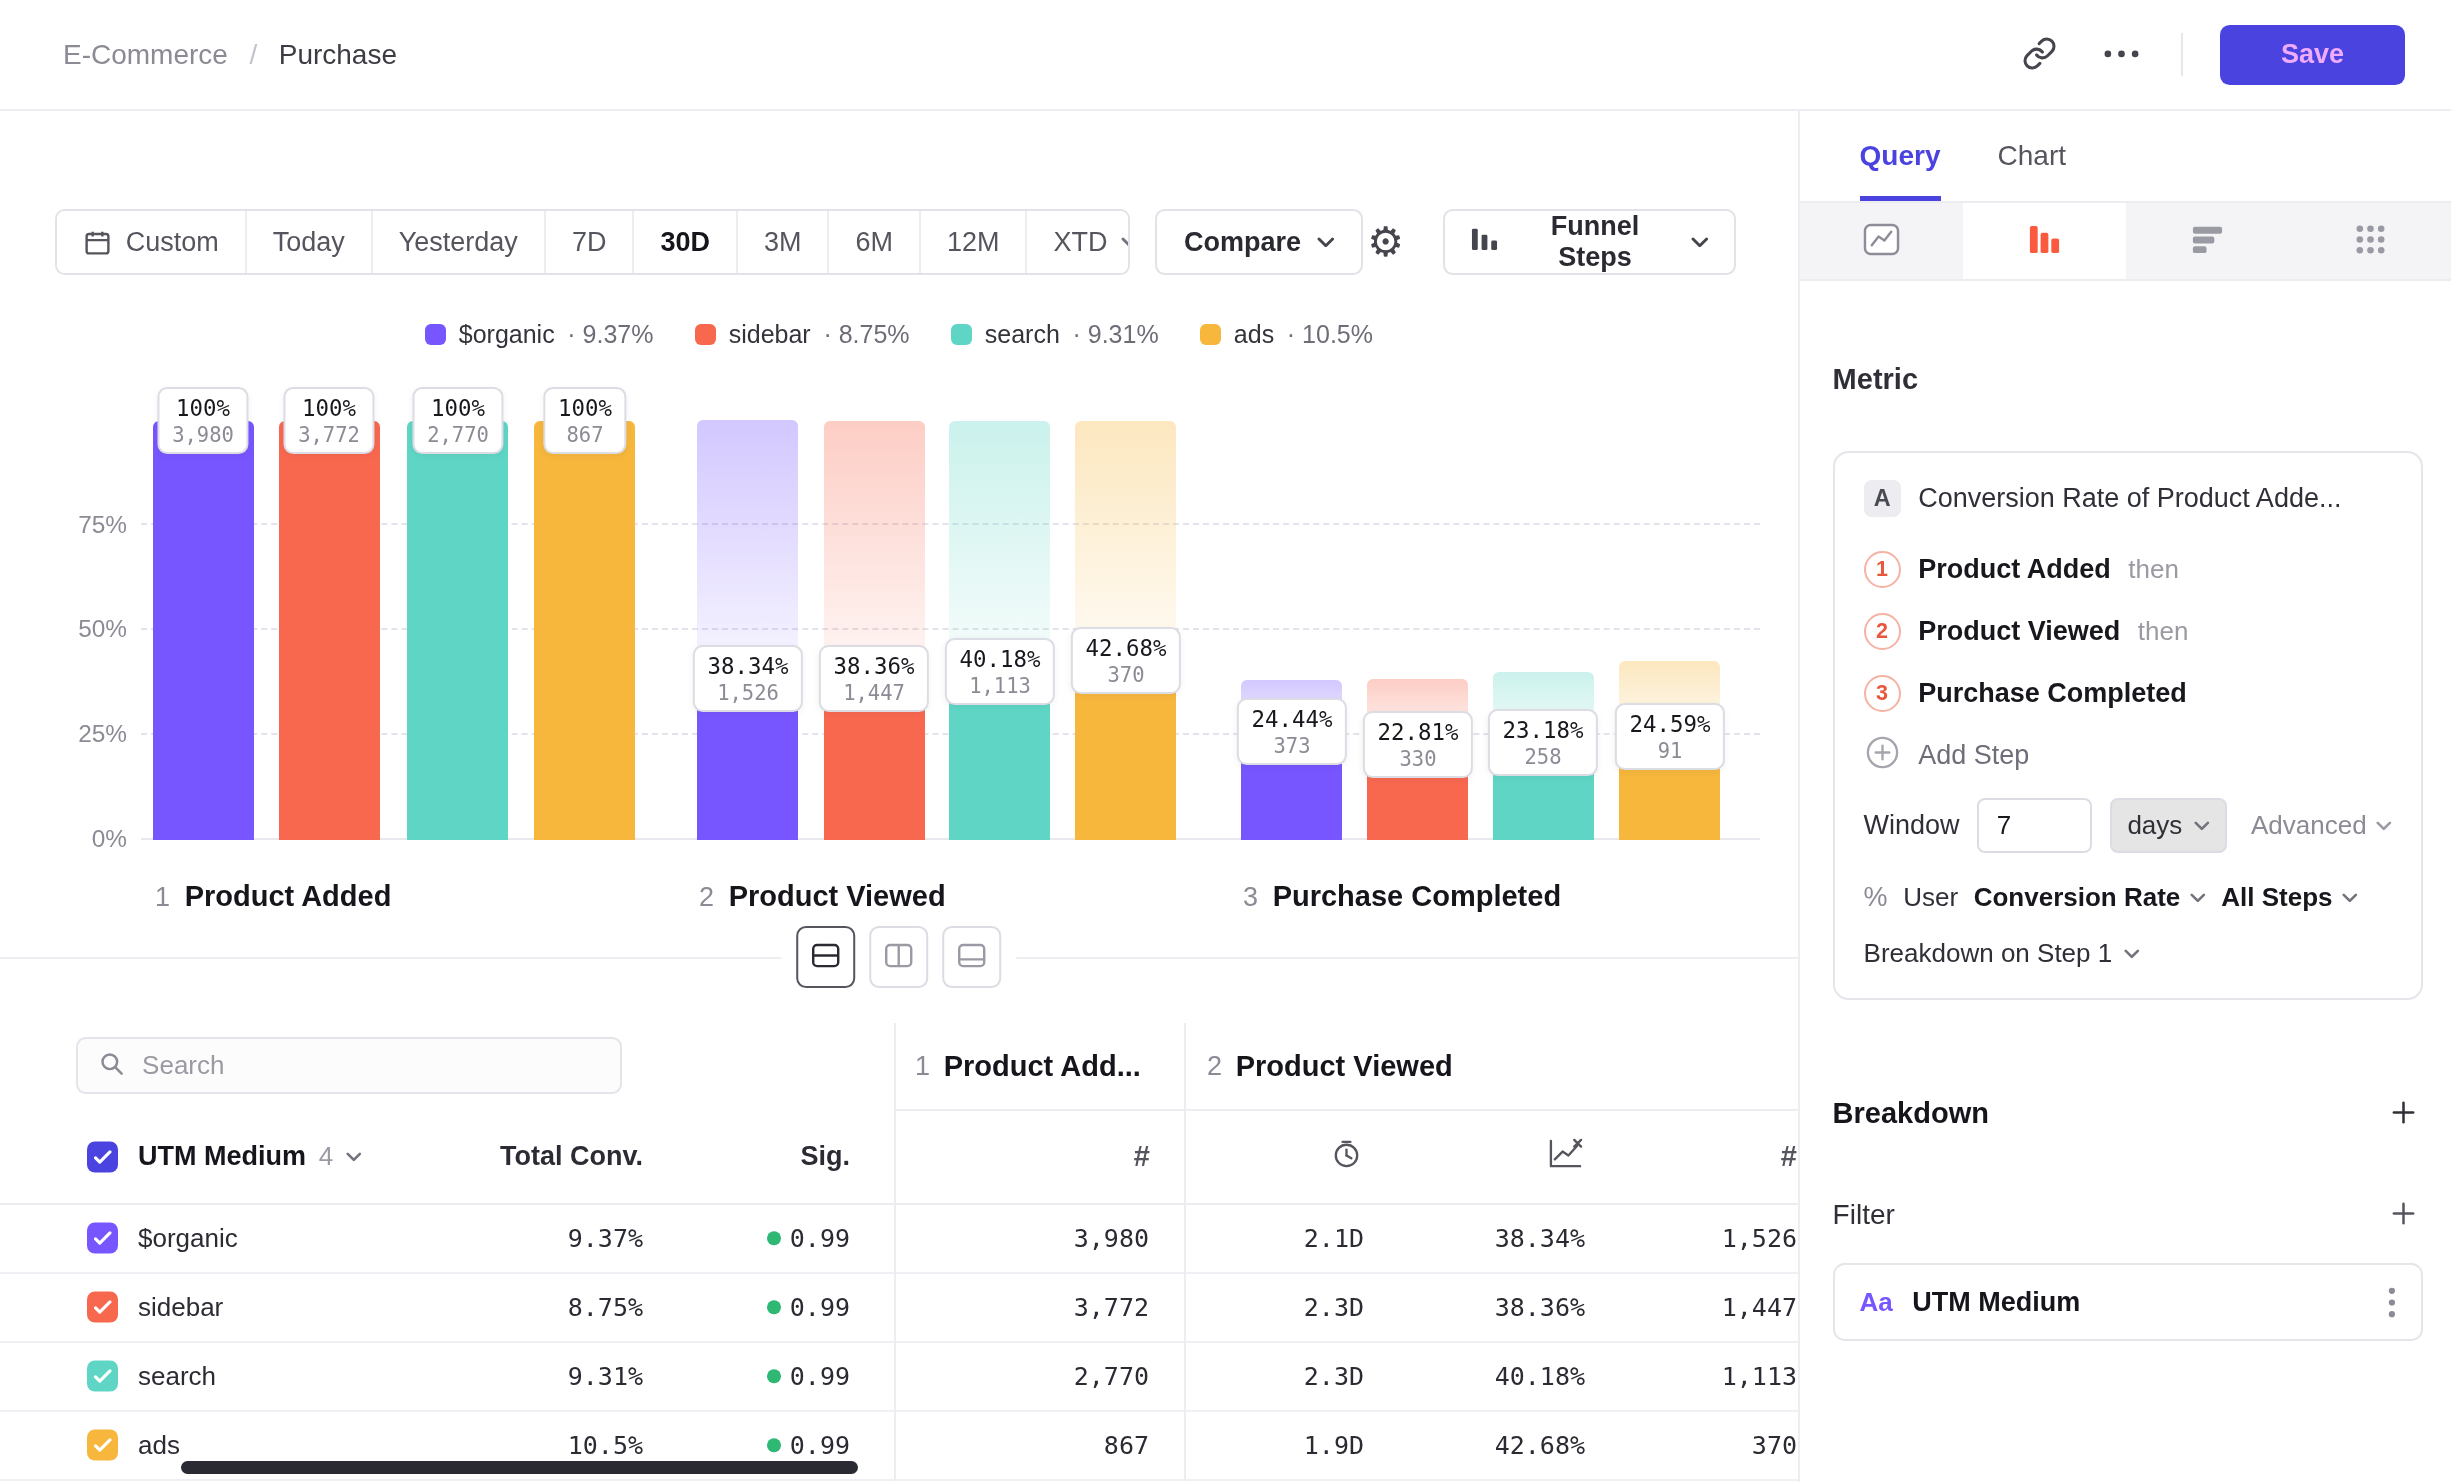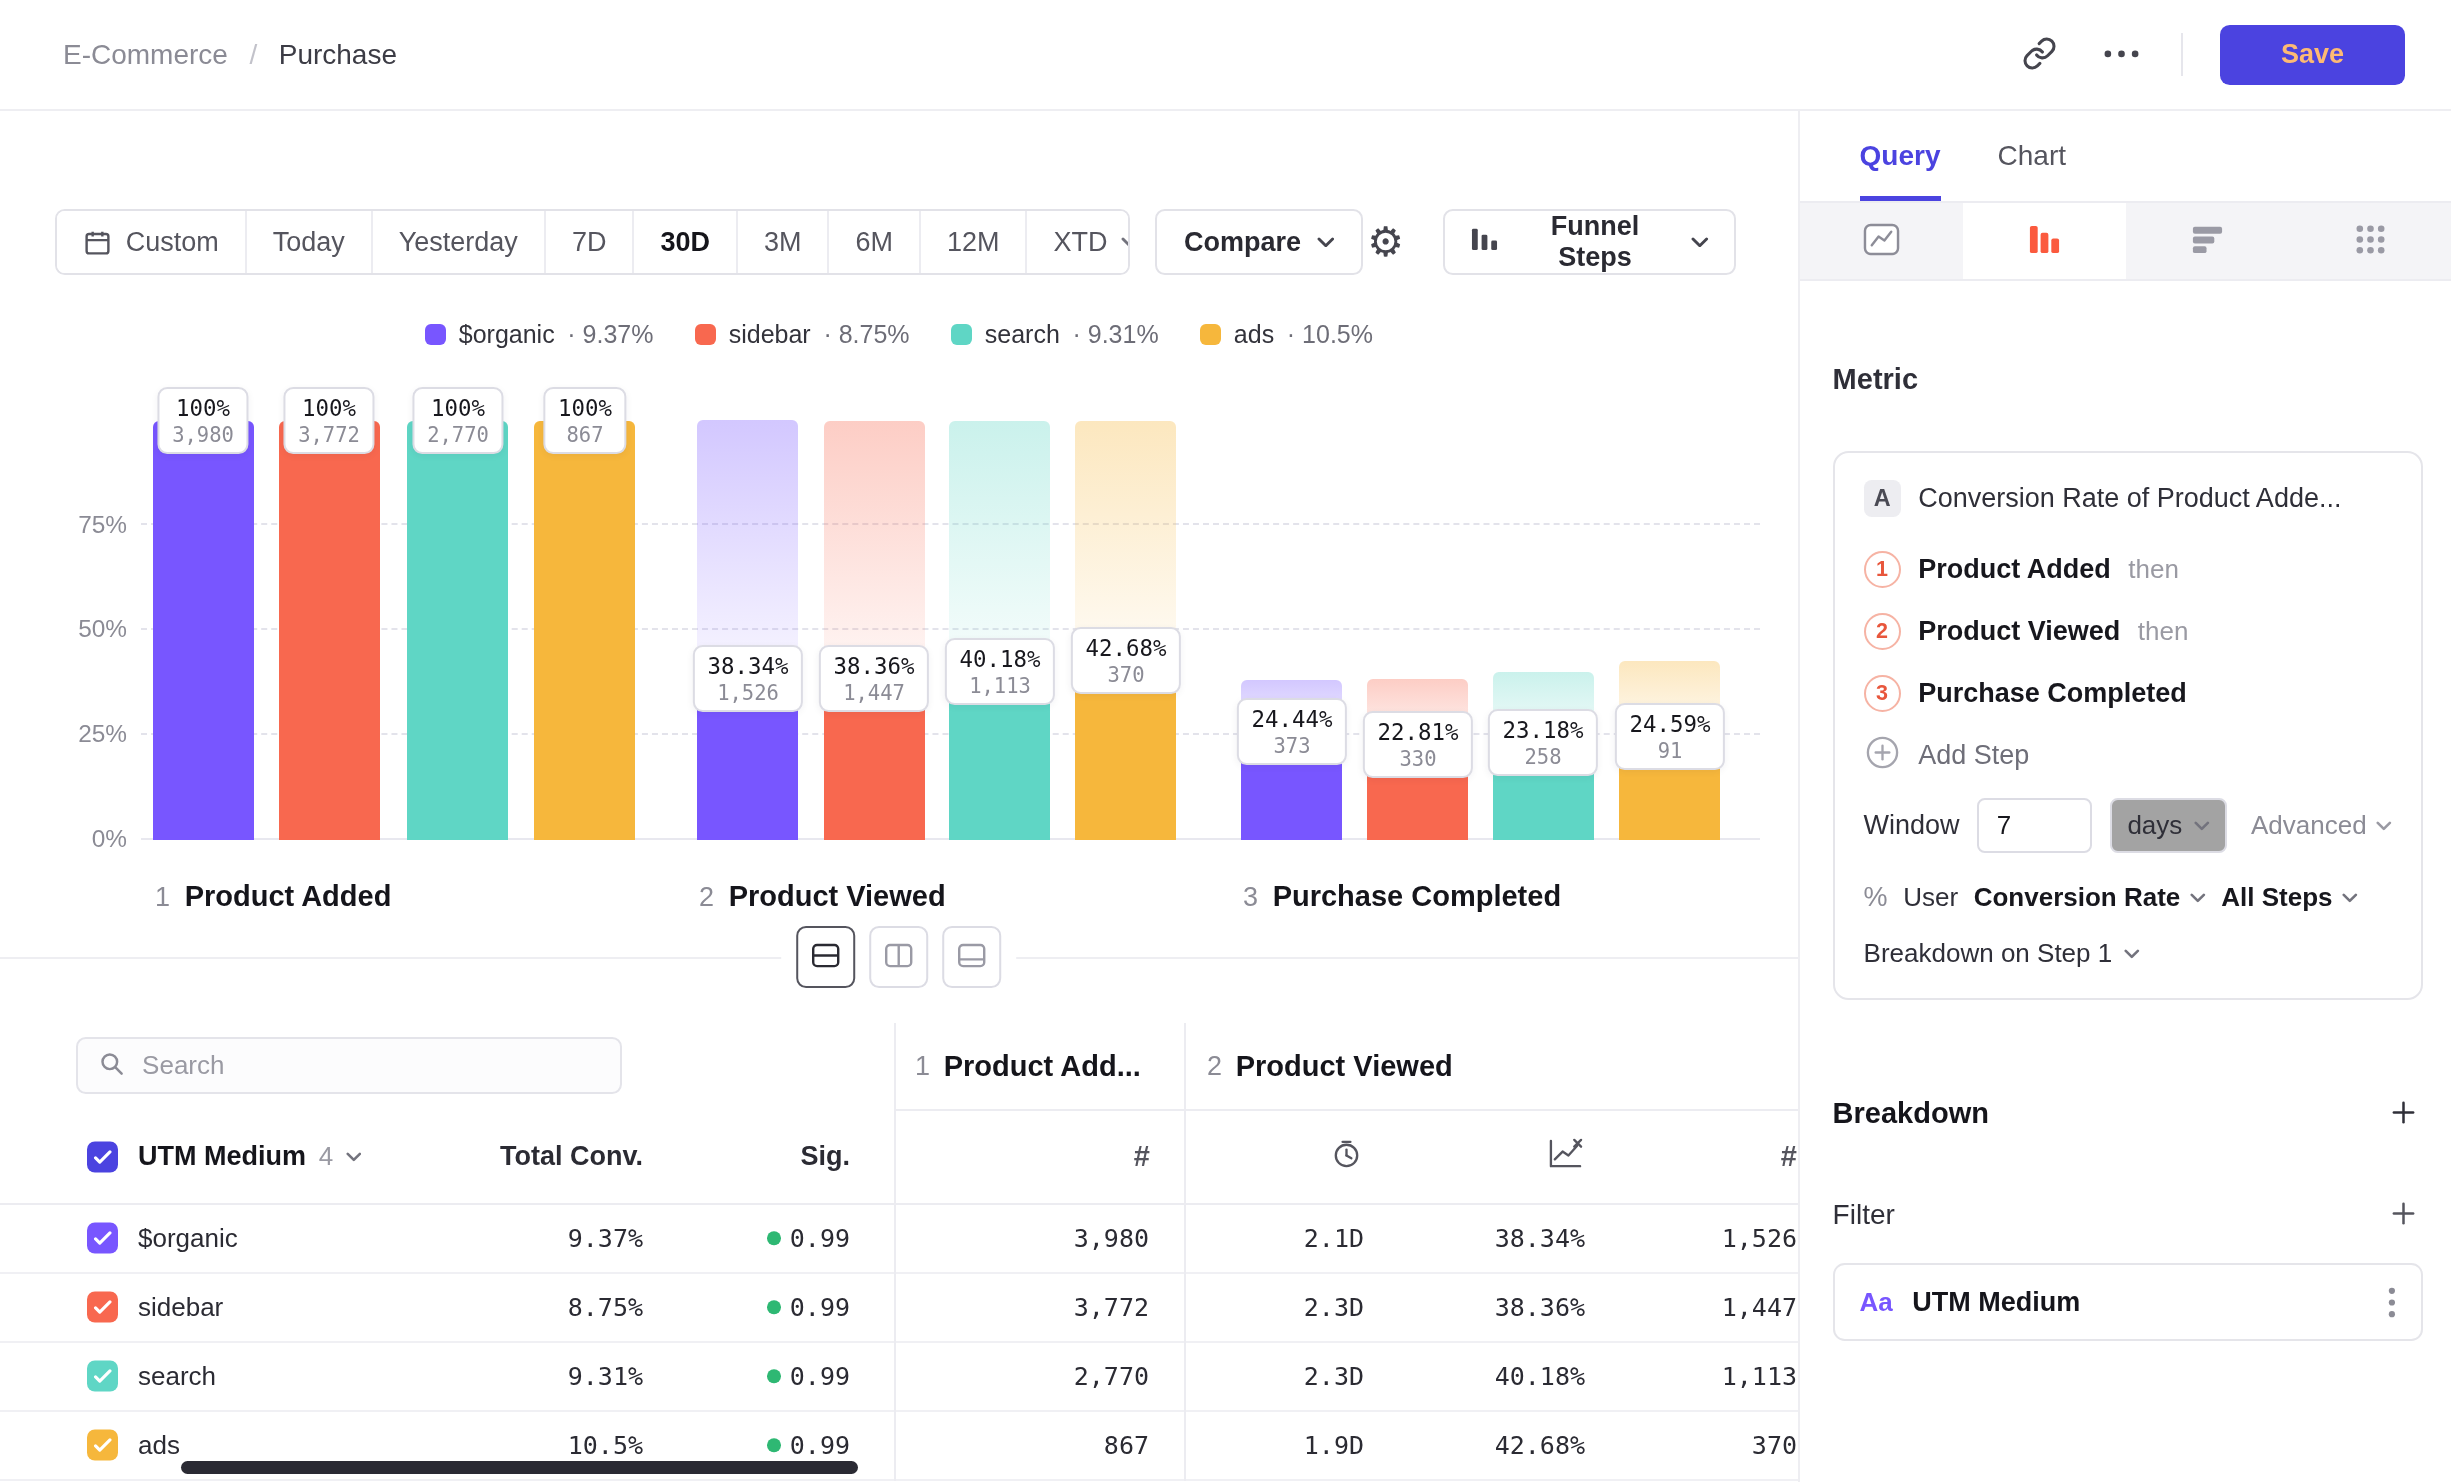--- a/index.html
+++ b/index.html
@@ -14,21 +14,21 @@
   .app { position:relative; width:2452px; height:1482px; }
 
   
   .topbar { height:111px; display:flex; align-items:center; padding:0 47px 0 55px; border-bottom:2px solid #eeeef2; }
   .crumb-root { color:#8b8b95; font-size:28px;margin-left:8px; }
   .crumb-sep  { color:#c2c2ca; font-size:28px; margin:0 21.5px; }
   .crumb-cur  { color:#3c3c45; font-size:28px; font-weight:500; }
   .topbar-right { margin-left:auto; display:flex; align-items:center; gap:37px; }
   .icon-btn { width:45px; height:45px; display:flex; align-items:center; justify-content:center; background:none; border:none; cursor:pointer; }
   .vdiv { width:2px; height:43px; background:#e6e6ec; }
-  .save-btn { width:185px; height:60px; border-radius:9.8px; border:none; background:#4b43e0; color:#fdba74; font-size:27px; font-weight:600; display:flex; align-items:center; justify-content:center; cursor:pointer; font-family:inherit; }
+  .save-btn { width:185px; height:60px; border-radius:9.8px; border:none; background:#4b43e0; color:#f0abfc; font-size:27px; font-weight:600; display:flex; align-items:center; justify-content:center; cursor:pointer; font-family:inherit; }
 
   .body { display:flex; height:1371px; }
   .main { width:1824px; position:relative; }
   .sidebar { width:664px; border-left:2px solid #eeeef2; }
 
   
   .toolbar { margin:98px 62px 0 55px; height:66px; display:flex; align-items:center; }
   .dr-group { display:flex; height:66px; border:2px solid #e2e2e8; border-radius:9.8px; overflow:hidden; background:#fff; }
   .dr-btn { display:flex; align-items:center; gap:13.7px; padding:0 26px; font-size:27px; color:#55555e; background:#fff; border:none; border-right:2px solid #ececf1; font-family:inherit; cursor:pointer; }
   .dr-btn:last-child { border-right:none; }
@@ -110,21 +110,21 @@
   .mc-title { font-size:27px; color:#2f2f38; font-weight:500; white-space:nowrap; overflow:hidden; }
   .mc-steps { margin-top:21.5px; }
   .mc-step { display:flex; align-items:center; gap:17.6px; height:62px; cursor:pointer; }
   .mc-step-badge { width:37px; height:37px; border-radius:50%; border:2.9px solid #f6b3a4; color:#e8563c; font-size:21.5px; font-weight:700; display:flex; align-items:center; justify-content:center; flex:0 0 auto; }
   .mc-step-name { font-size:27px; font-weight:700; color:#17171d; }
   .mc-step-then { font-size:26px; color:#9a9aa3; }
   .mc-addstep { display:flex; align-items:center; gap:17.6px; height:62px; color:#6e6e78; font-size:27px; cursor:pointer; }
   .mc-window { display:flex; align-items:center; gap:17.6px; margin-top:11.7px; }
   .mc-window-label { font-size:27px; color:#2f2f38; }
   .mc-window-input { width:115px; height:55px; border:2px solid #dcdce4; border-radius:7.8px; padding:0 0 0 17.6px; font-size:26px; color:#17171d; font-family:inherit; outline:none; }
-  .mc-days { height:55px; border:2px solid #dcdce4; border-radius:7.8px; padding:0 15.6px; display:flex; align-items:center; gap:11.7px; font-size:26px; color:#2f2f38; cursor:pointer; background:#a3a3a3; }
+  .mc-days { height:55px; border:2px solid #dcdce4; border-radius:7.8px; padding:0 15.6px; display:flex; align-items:center; gap:11.7px; font-size:26px; color:#2f2f38; cursor:pointer; background:#e5e5e5; }
   .mc-advanced { margin-left:auto; display:flex; align-items:center; gap:9.8px; font-size:26px; color:#8b8b95; cursor:pointer; }
   .mc-measure { margin-top:29px; display:flex; align-items:center; gap:15.6px; font-size:26px; }
   .mc-measure .sym { color:#8b8b95; font-size:27px; }
   .mc-measure .ent { color:#2f2f38; font-weight:500; }
   .mc-dd { display:flex; align-items:center; gap:9.8px; color:#17171d; font-weight:600; cursor:pointer; }
   .mc-breakdown-on { margin-top:25px; display:flex; align-items:center; gap:11.7px; font-size:26px; color:#2f2f38; font-weight:500; cursor:pointer; }
   .sb-row-heading { display:flex; align-items:center; justify-content:space-between; }
   .filter-row { margin-top:62px; }
   .filter-row .h { font-size:28px; color:#2f2f38; font-weight:500; }
   .breakdown-row { margin-top:94px; }

